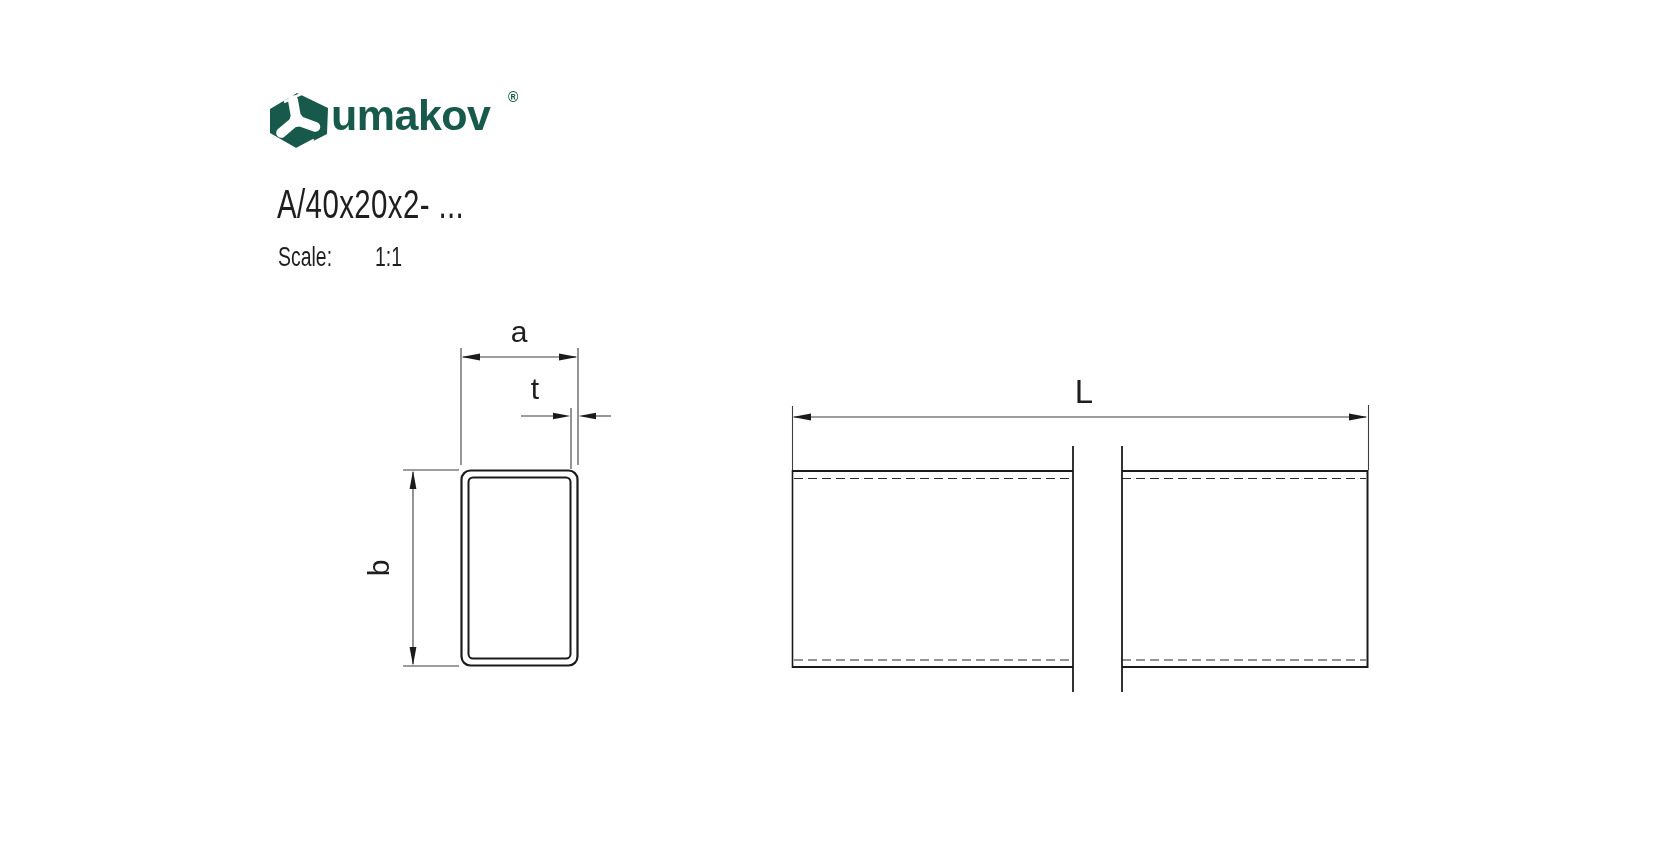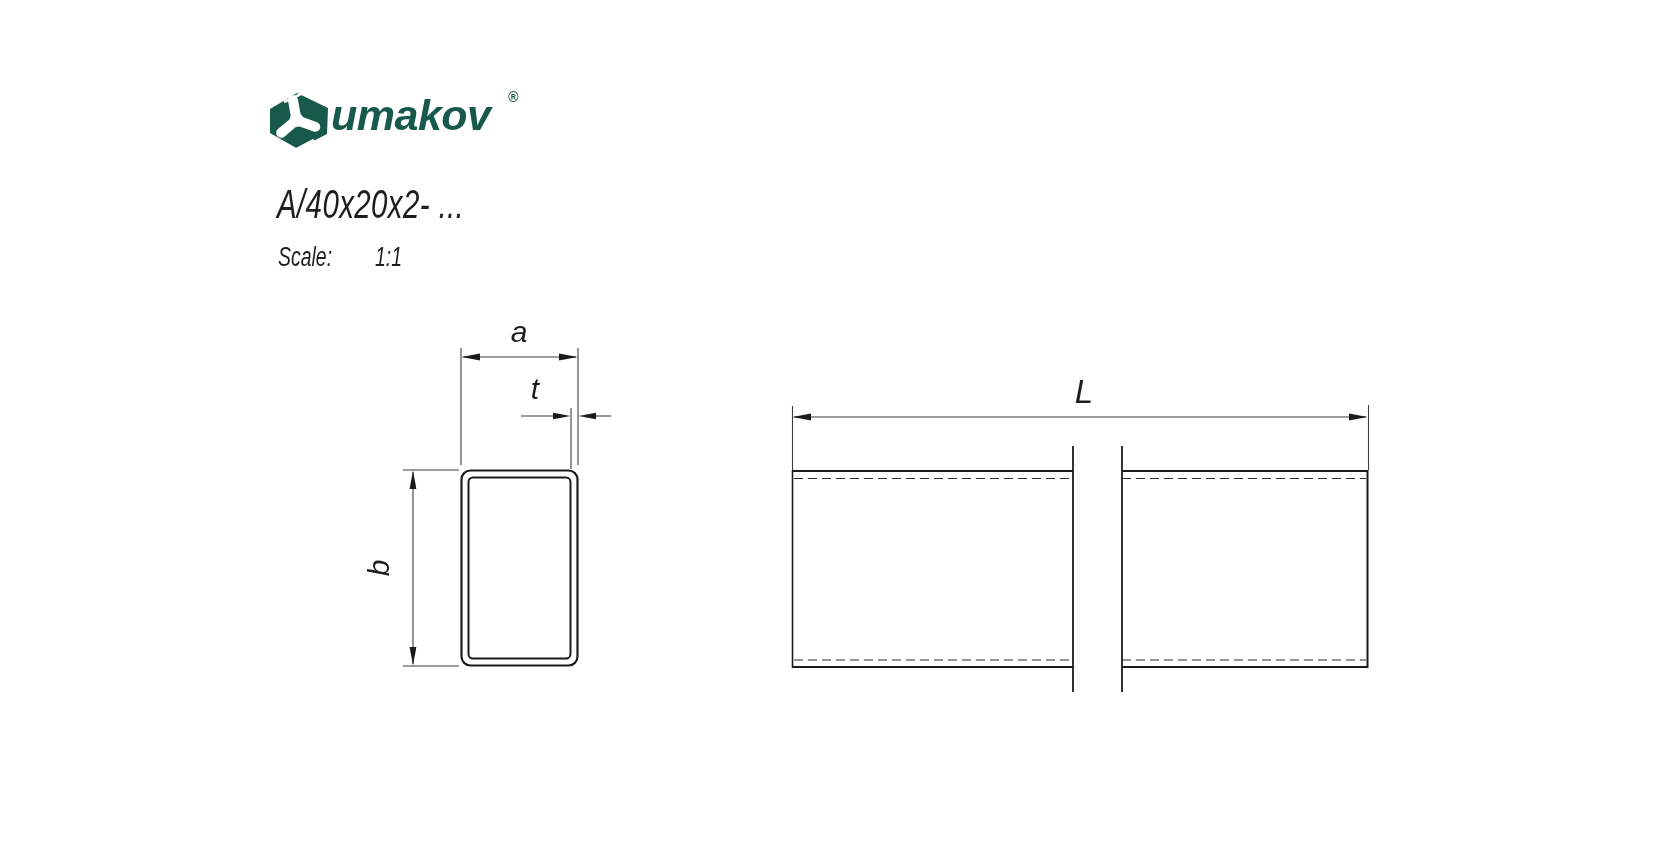--- a/index.html
+++ b/index.html
@@ -3,21 +3,20 @@
 <meta charset="utf-8">
 <style>
   html, body { margin: 0; padding: 0; background: #ffffff; }
   .canvas {
     position: relative;
     width: 1680px;
     height: 828px;
     background: #ffffff;
     overflow: hidden;
     font-family: "Liberation Sans", sans-serif;
-    font-style: italic;
   }
   
   .logo-icon {
     position: absolute;
     left: 270px;
     top: 93px;
     width: 58px;
     height: 57px;
   }
   .wordmark {

